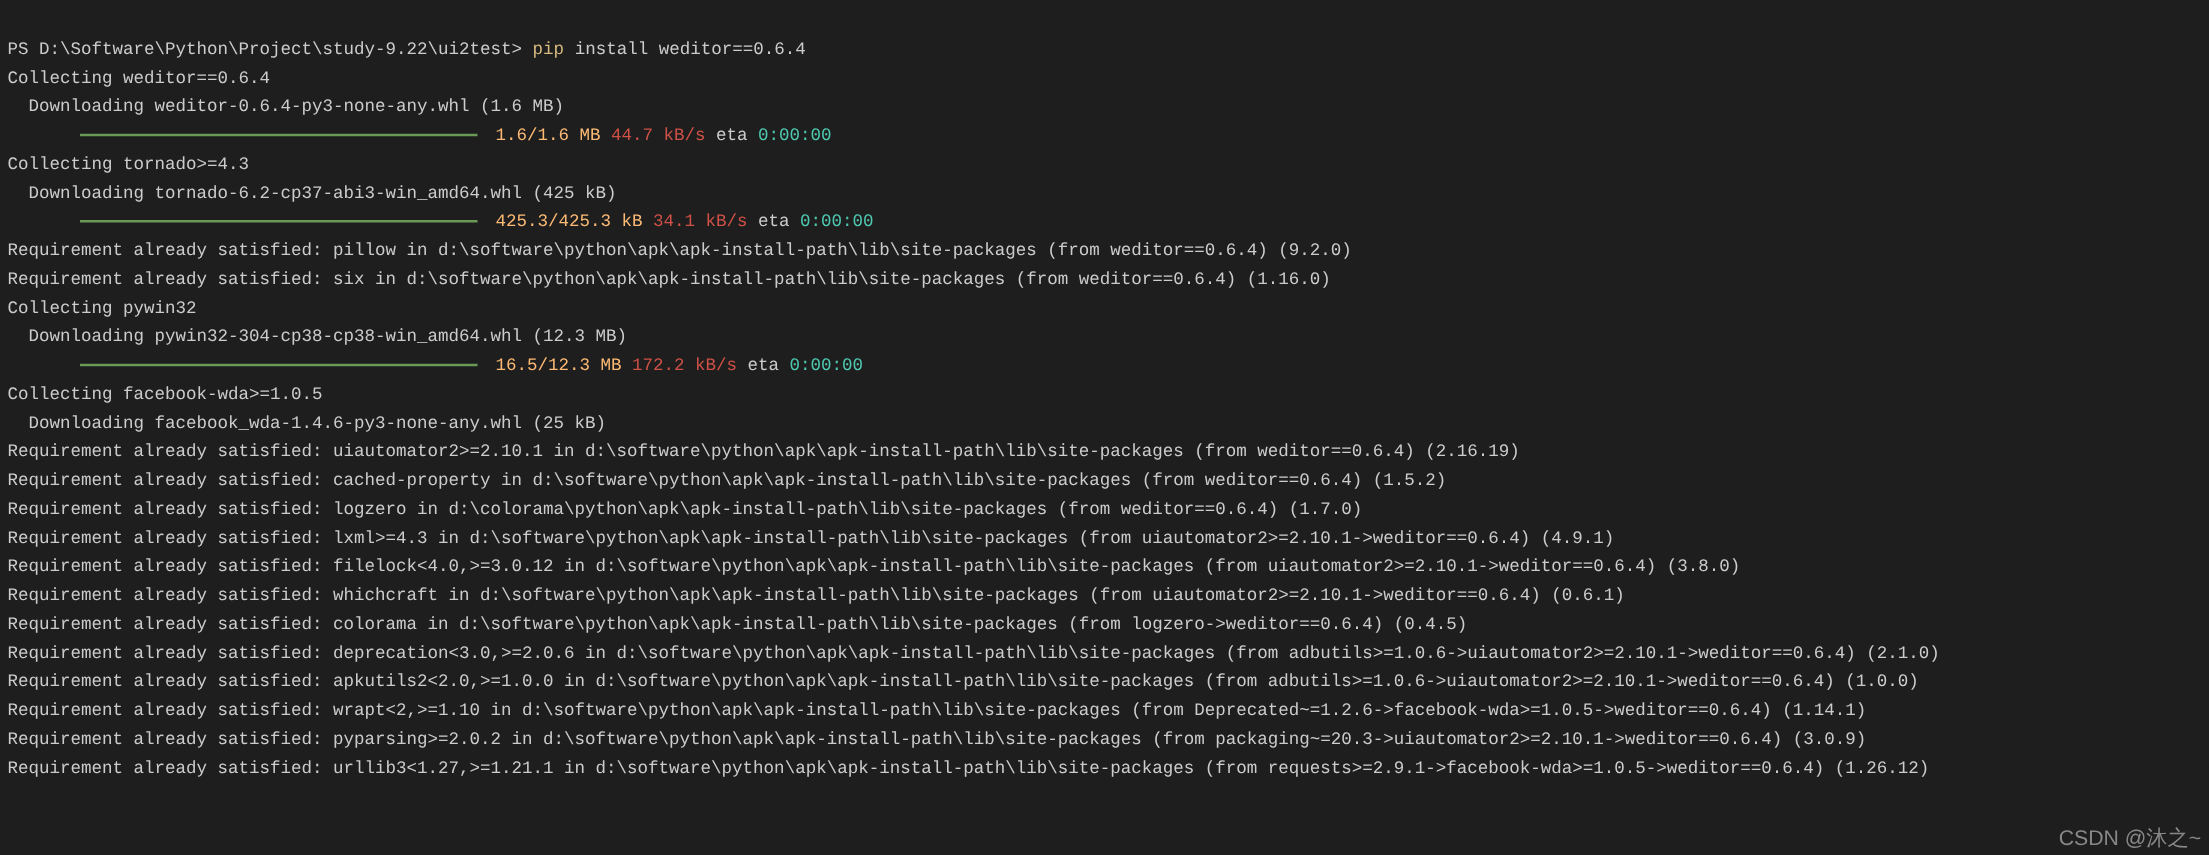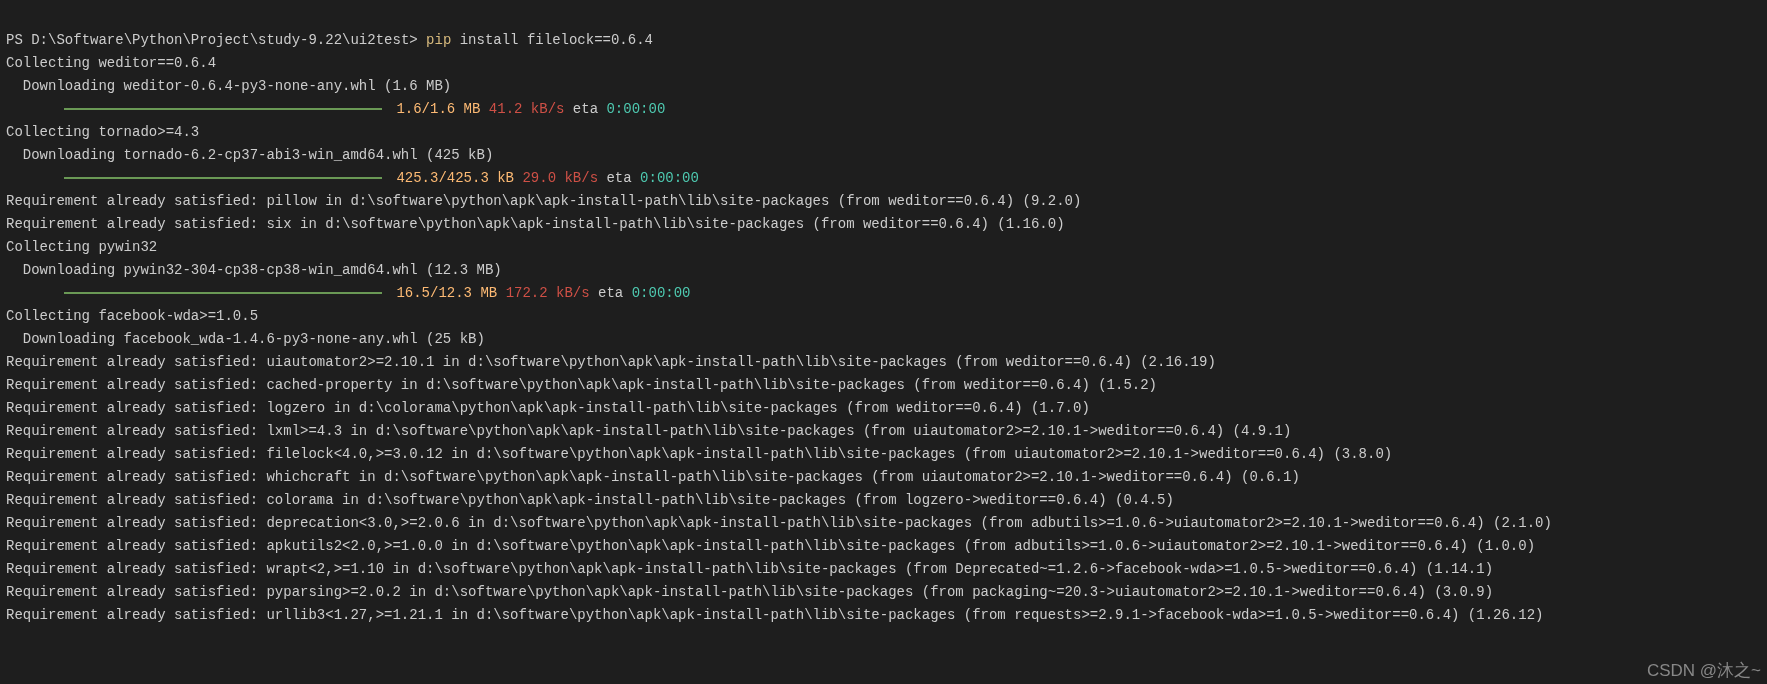--- a/index.html
+++ b/index.html
@@ -12,27 +12,27 @@
   .cyan{color:#4ec9b0}
   .bar{display:inline-block;height:2px;width:318px;background:#6a9955;
     vertical-align:middle;margin-left:58px;margin-right:6px}
   .watermark{position:absolute;right:6px;bottom:2px;color:#888;
     font-size:17px;font-family:sans-serif}
 </style>
 </head>
 <body>
 
 <div class="terminal">
-<span>PS </span><span>D:\Software\Python\Project\study-9.22\ui2test</span><span>&gt; </span><span class="yellow">pip</span><span> install filelock==0.6.4</span>
+<span>PS </span><span>D:\Software\Python\Project\study-9.22\ui2test</span><span>&gt; </span><span class="yellow">pip</span><span> install weditor==0.6.4</span>
 <span>Collecting weditor==0.6.4</span>
 <span>  Downloading weditor-0.6.4-py3-none-any.whl (1.6 MB)</span>
-<span class="bar"></span> <span class="green">1.6/1.6 MB</span> <span class="red">41.2 kB/s</span><span> eta </span><span class="cyan">0:00:00</span>
+<span class="bar"></span> <span class="green">1.6/1.6 MB</span> <span class="red">44.7 kB/s</span><span> eta </span><span class="cyan">0:00:00</span>
 <span>Collecting tornado&gt;=4.3</span>
 <span>  Downloading tornado-6.2-cp37-abi3-win_amd64.whl (425 kB)</span>
-<span class="bar"></span> <span class="green">425.3/425.3 kB</span> <span class="red">29.0 kB/s</span><span> eta </span><span class="cyan">0:00:00</span>
+<span class="bar"></span> <span class="green">425.3/425.3 kB</span> <span class="red">34.1 kB/s</span><span> eta </span><span class="cyan">0:00:00</span>
 <span>Requirement already satisfied: pillow in d:\software\python\apk\apk-install-path\lib\site-packages (from weditor==0.6.4) (9.2.0)</span>
 <span>Requirement already satisfied: six in d:\software\python\apk\apk-install-path\lib\site-packages (from weditor==0.6.4) (1.16.0)</span>
 <span>Collecting pywin32</span>
 <span>  Downloading pywin32-304-cp38-cp38-win_amd64.whl (12.3 MB)</span>
 <span class="bar"></span> <span class="green">16.5/12.3 MB</span> <span class="red">172.2 kB/s</span><span> eta </span><span class="cyan">0:00:00</span>
 <span>Collecting facebook-wda&gt;=1.0.5</span>
 <span>  Downloading facebook_wda-1.4.6-py3-none-any.whl (25 kB)</span>
 <span>Requirement already satisfied: uiautomator2&gt;=2.10.1 in d:\software\python\apk\apk-install-path\lib\site-packages (from weditor==0.6.4) (2.16.19)</span>
 <span>Requirement already satisfied: cached-property in d:\software\python\apk\apk-install-path\lib\site-packages (from weditor==0.6.4) (1.5.2)</span>
 <span>Requirement already satisfied: logzero in d:\colorama\python\apk\apk-install-path\lib\site-packages (from weditor==0.6.4) (1.7.0)</span>

